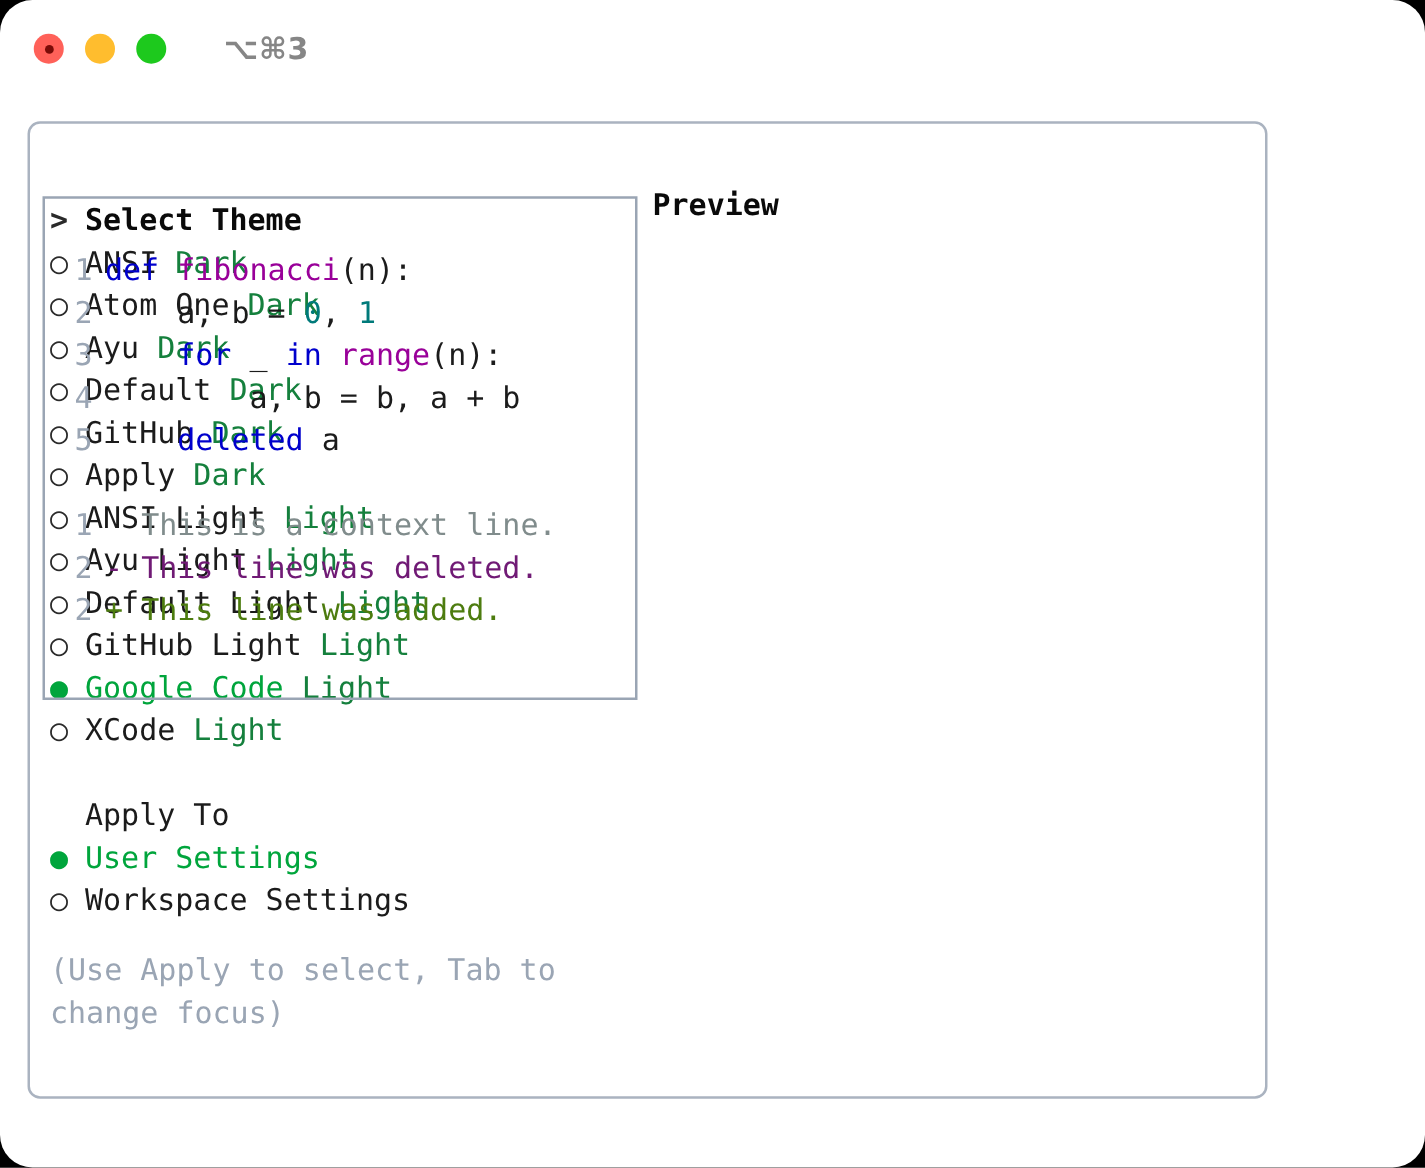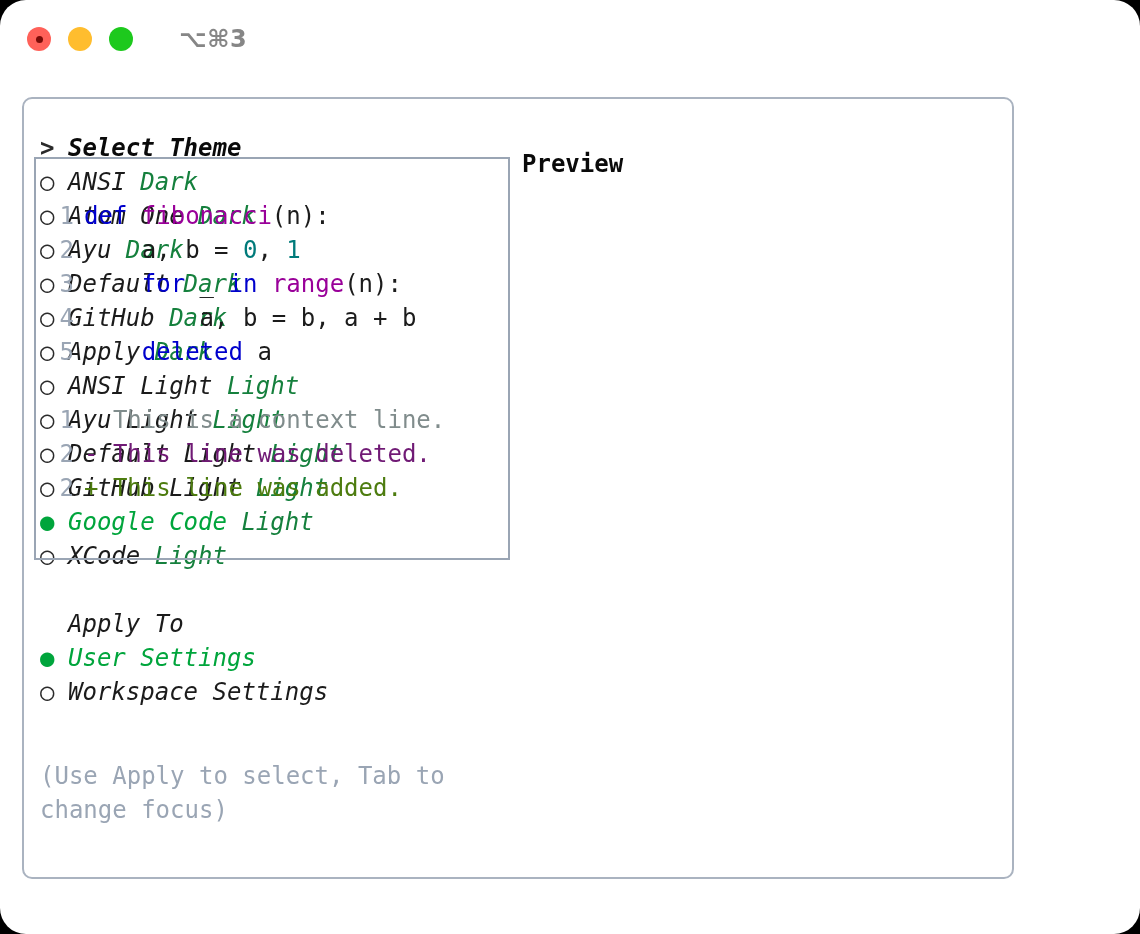--- a/index.html
+++ b/index.html
@@ -81,23 +81,22 @@
   .panel-inner {
     position: absolute;
     left: 0; top: 0;
     width: 100%; height: 100%;
   }
 
   
   .left-col {
     position: absolute;
     left: 16px;
-    top: 32px;
+    top: 60px;
     width: 440px;
-    font-style: italic;
   }
 
   .list-line {
     height: 34px;
     line-height: 34px;
     font-size: 24px;
     white-space: pre;
     color: #1b1b1b;
   }
 

